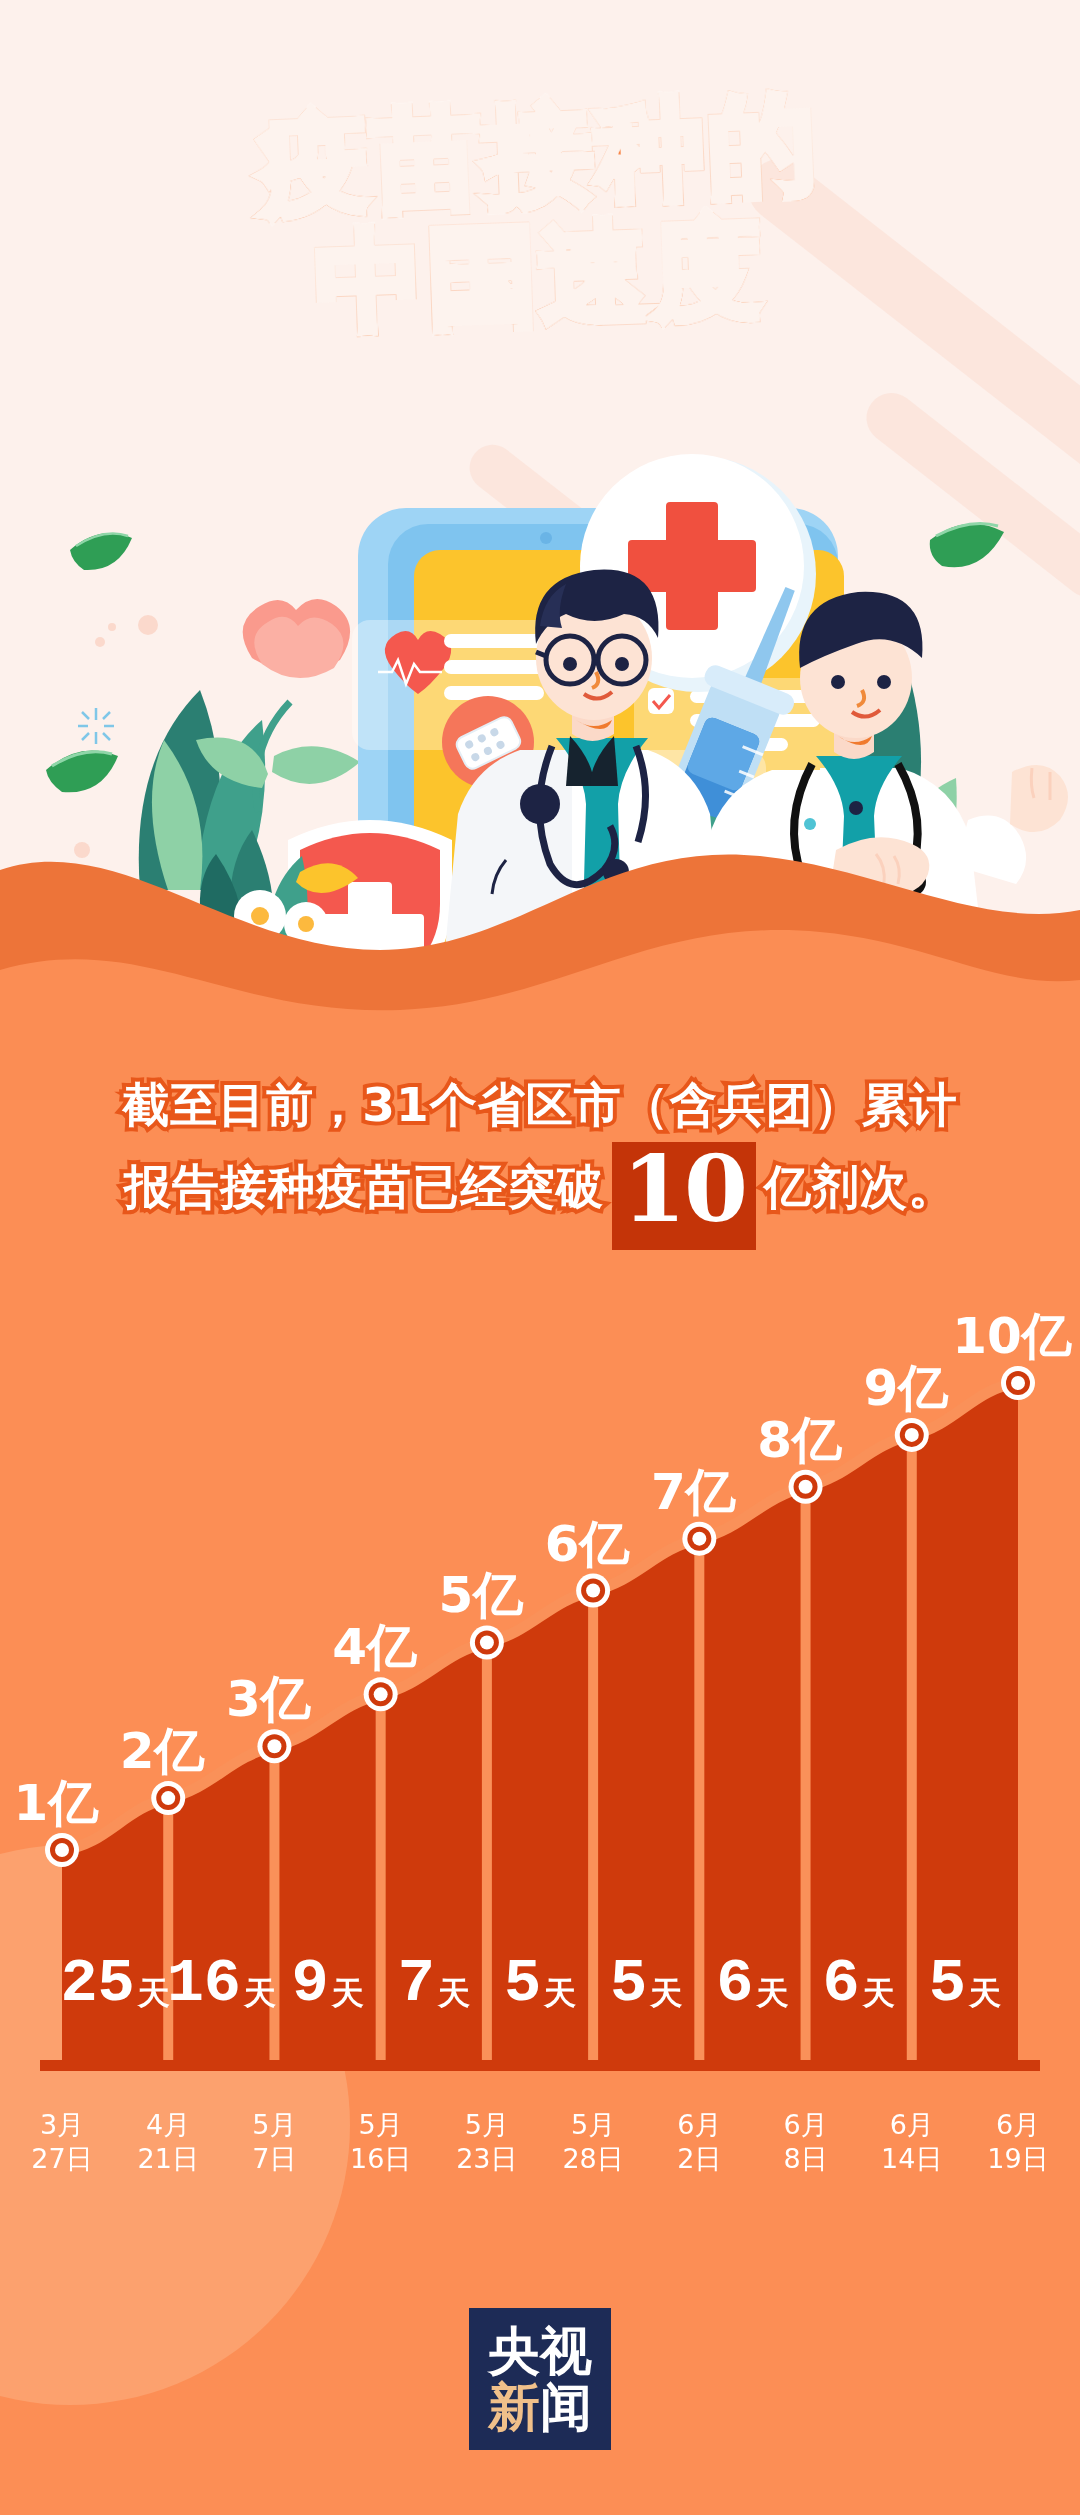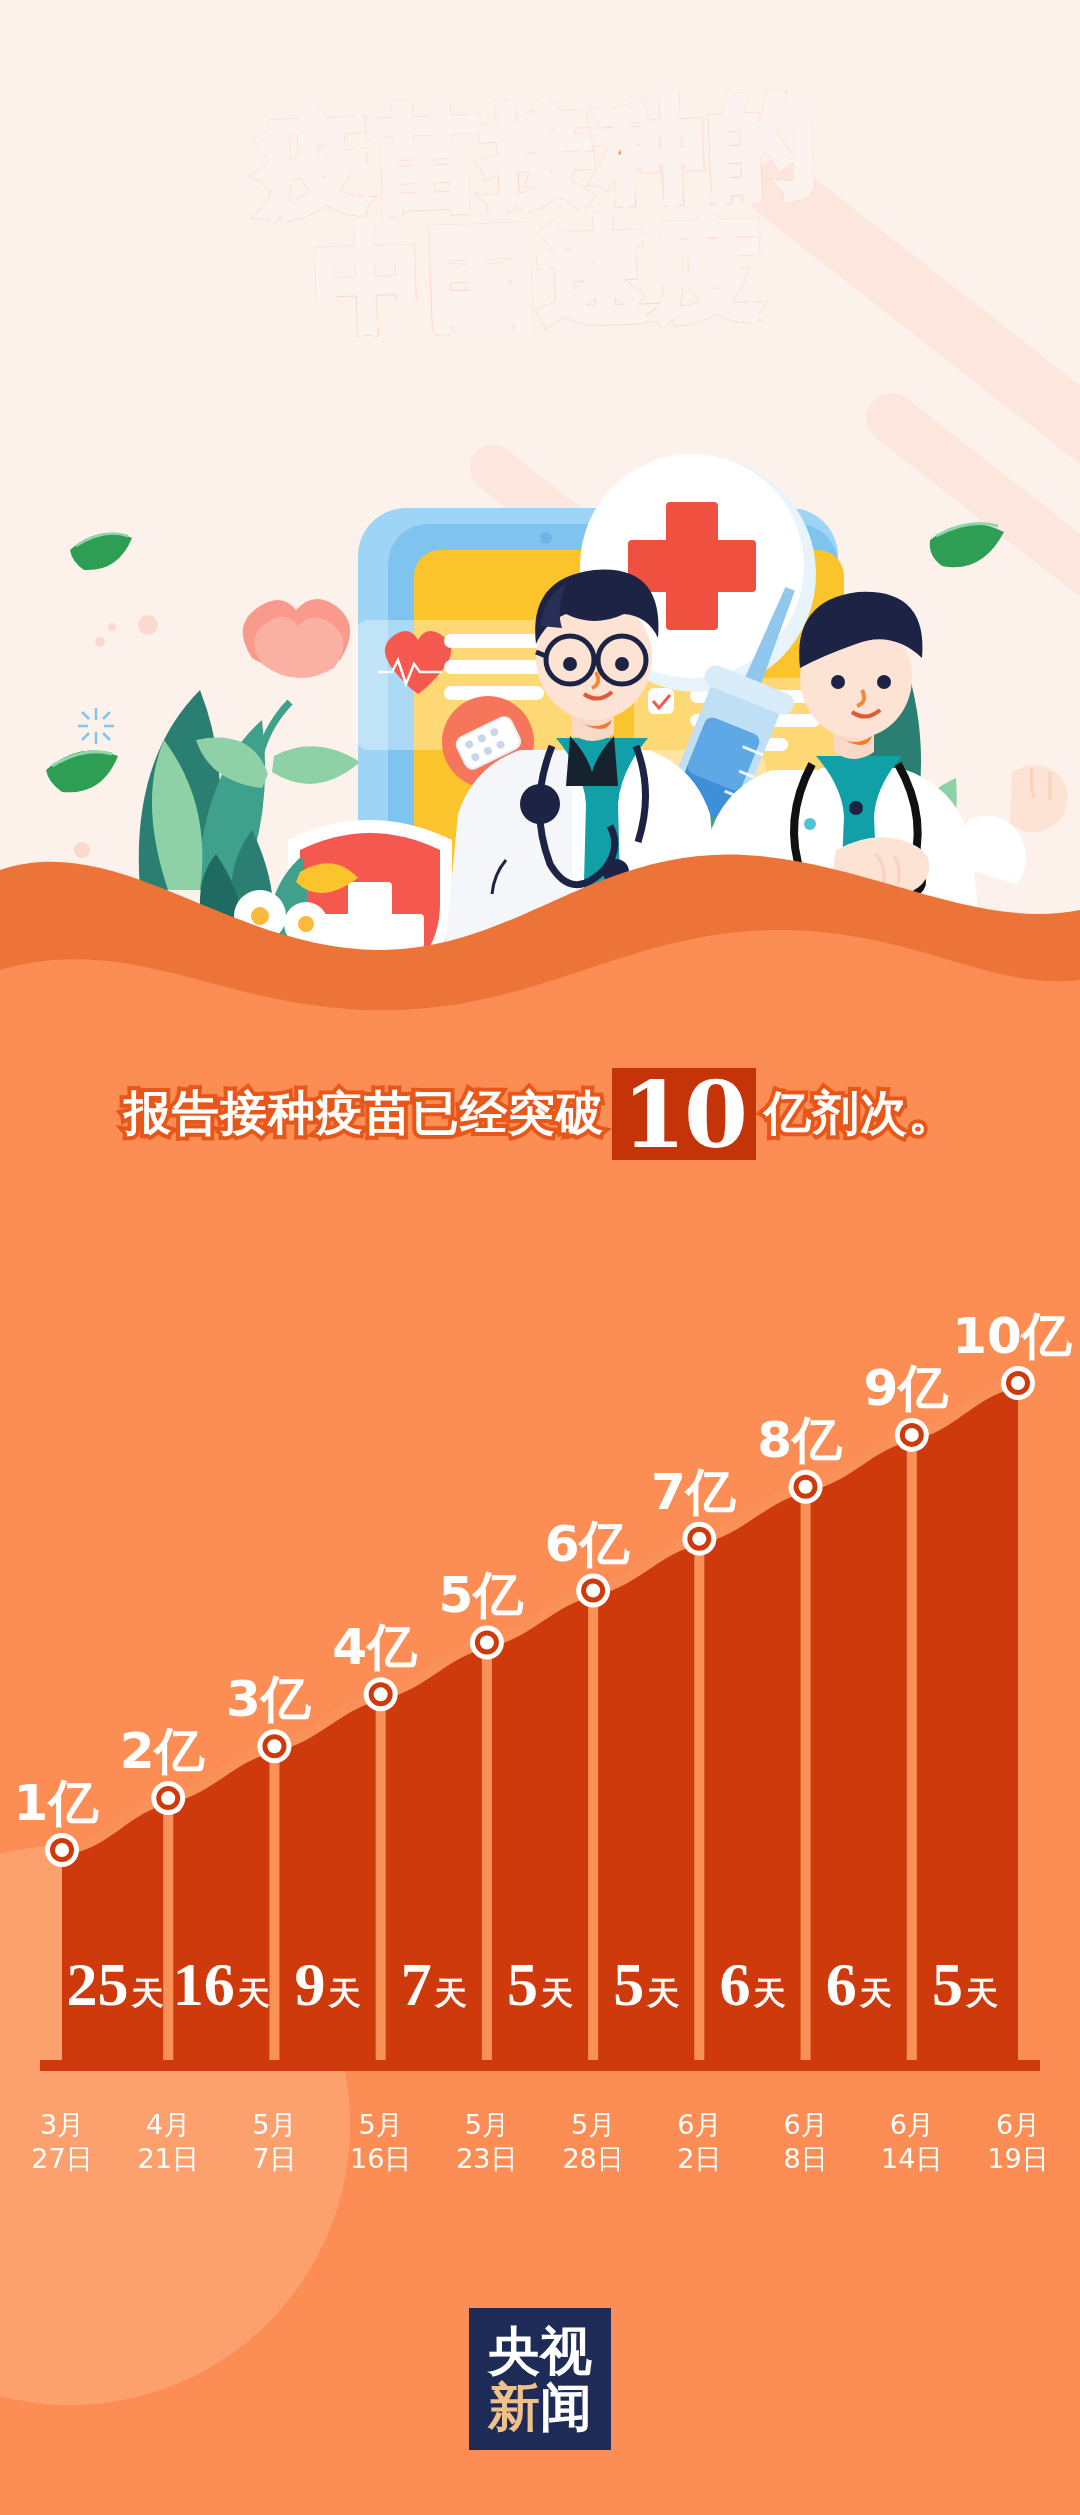--- a/index.html
+++ b/index.html
@@ -82,42 +82,42 @@
   .big10{
     display:inline-block;
     position:relative;
     background:#c43408;
     color:#ffffff;
     -webkit-text-stroke:0;
     font-family:"DejaVu Serif","Liberation Serif",serif;
     font-weight:bold;
     font-size:92px;
     line-height:86px;
-    padding:4px 10px 2px 10px;
+    padding:4px 10px 18px 10px;
     margin:0 8px;
     vertical-align:-18px;
     letter-spacing:-2px;
   }
 
   
   .chart{
     position:absolute;left:0;top:1255px;width:1080px;height:900px;z-index:8;
   }
   .chart svg{display:block;}
 
   .daylabels{
     position:absolute;left:0;top:1925px;width:1080px;height:90px;z-index:10;
     display:flex;
   }
   .daycell{
     display:flex;align-items:flex-end;justify-content:center;
     color:#ffffff;
   }
   .daynum{
-    font-family:Liberation Serif, serif;
+    font-family:Liberation Mono, monospace;
     font-weight:bold;font-size:62px;line-height:62px;
   }
   .dayunit{
     font-family:"DejaVu Sans","Liberation Sans",sans-serif;
     font-weight:bold;font-size:32px;line-height:36px;margin-left:3px;
     padding-bottom:4px;
   }
 
   .datelabels{
     position:absolute;left:0;top:2108px;width:1080px;height:110px;z-index:10;
@@ -385,20 +385,21 @@
     <path d="M0,70 C120,30 230,150 380,150 C520,150 600,40 760,56 C880,68 980,130 1080,110 L1080,260 L0,260 Z" fill="#ed7439"></path>
   </svg>
   <svg class="wave wave-b" viewBox="0 0 1080 260" preserveAspectRatio="none">
     <path d="M0,130 C140,90 230,176 400,170 C560,164 650,76 820,92 C930,102 1000,150 1080,140 L1080,260 L0,260 Z" fill="#fb8d54"></path>
   </svg>
 
   <div class="body-bg"></div>
   <div class="blob-left"></div>
 
   <div class="subtitle">
+    <div><span class="sub-line">截至目前，31个省区市（含兵团）累计</span></div>
     <div>
       <span class="sub-line">报告接种疫苗已经突破</span><span class="big10">10</span><span class="sub-line">亿剂次。</span>
     </div>
   </div>
 
   <div class="chart">
     <svg id="chart-svg" viewBox="0 0 1080 900" preserveAspectRatio="none">
         <path d="M62,595 C106.61333333333334,589.8111111111111 123.60888888888888,553.4888888888888 168.22222222222223,543.1111111111111 C212.83555555555557,532.7333333333333 229.8311111111111,501.6 274.44444444444446,491.22222222222223 C319.0577777777778,480.84444444444443 336.05333333333334,449.71111111111117 380.6666666666667,439.33333333333337 C425.28000000000003,428.9555555555556 442.27555555555557,397.82222222222225 486.8888888888889,387.44444444444446 C531.5022222222223,377.06666666666666 548.4977777777777,345.93333333333334 593.1111111111111,335.55555555555554 C637.7244444444444,325.17777777777775 654.72,294.0444444444445 699.3333333333334,283.6666666666667 C743.9466666666667,273.2888888888889 760.9422222222222,242.15555555555554 805.5555555555555,231.77777777777777 C850.1688888888889,221.4 867.1644444444445,190.26666666666668 911.7777777777778,179.8888888888889 C956.3911111111112,169.51111111111115 973.3866666666667,133.1888888888889 1018,128 L1018,805 L62,805 Z" fill="#cf3a0c"></path>
         <rect x="163.22222222222223" y="543.1111111111111" width="10" height="261.8888888888889" fill="#fa9159"></rect>
         <rect x="269.44444444444446" y="491.22222222222223" width="10" height="313.77777777777777" fill="#fa9159"></rect>

